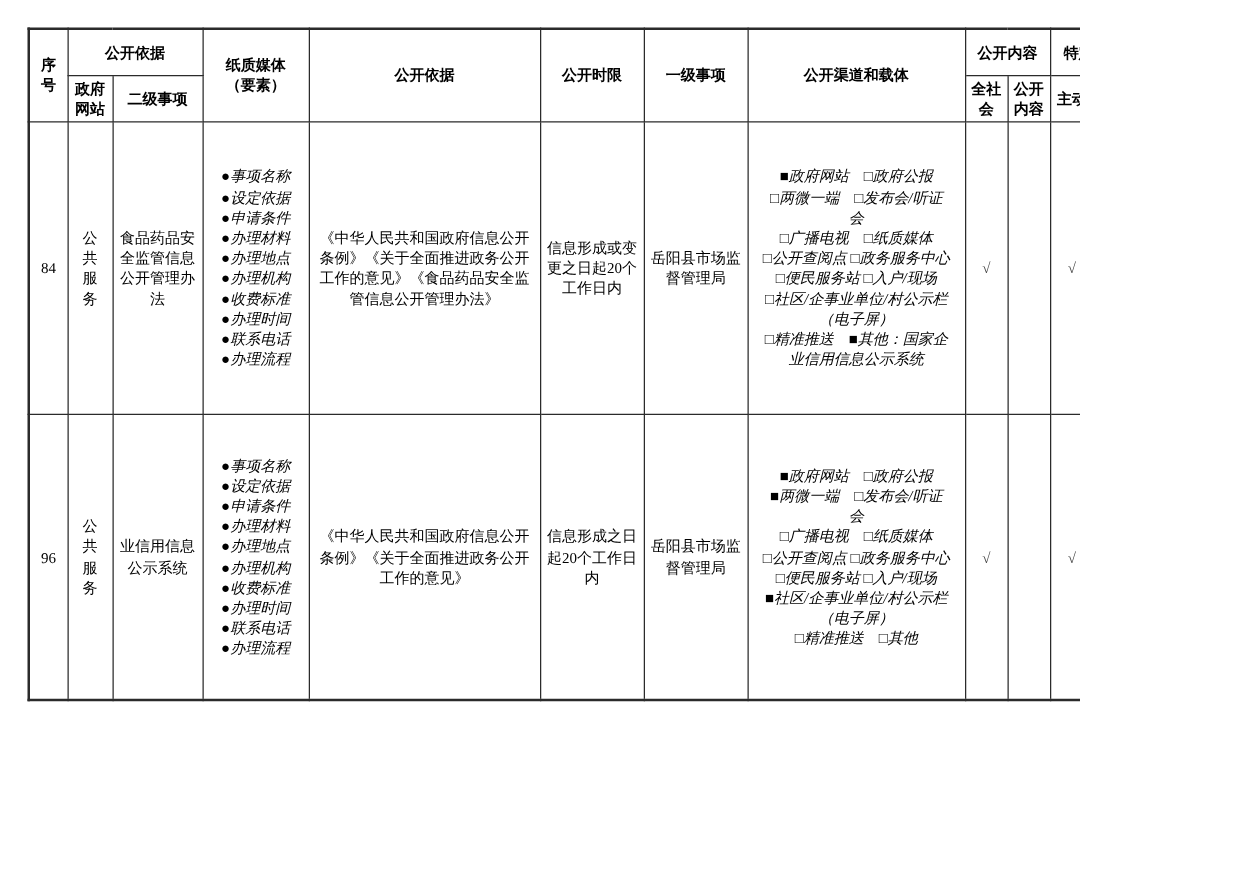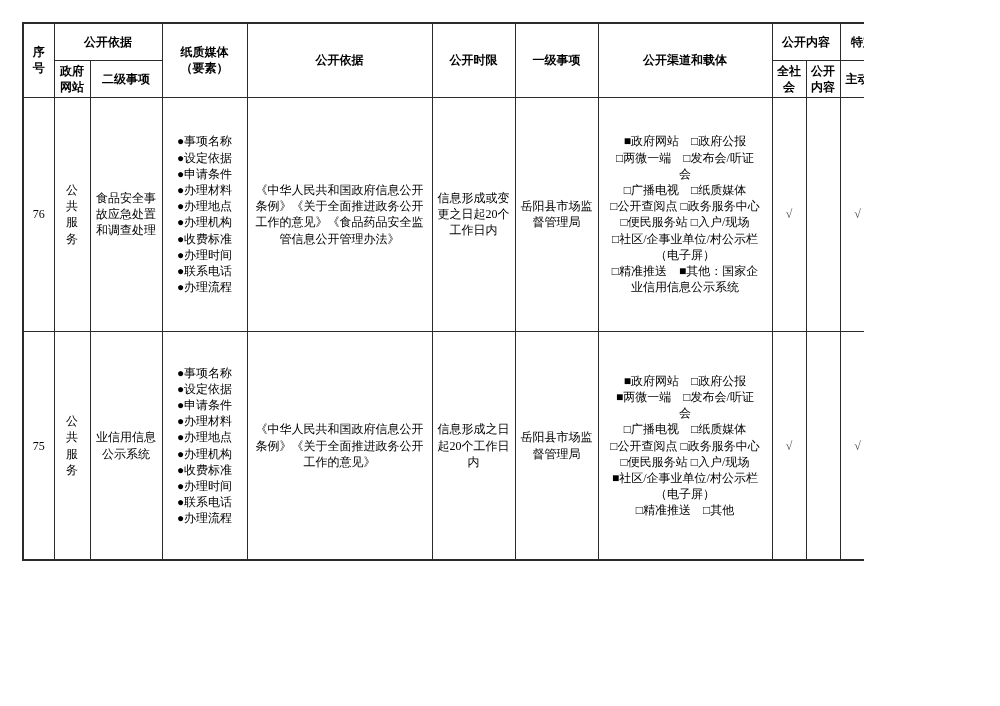--- a/index.html
+++ b/index.html
@@ -42,25 +42,27 @@
     font-weight: bold;
   }
   tr.header-row-1 { height: 37px; }
   tr.header-row-2 { height: 32px; }
   tr.body-row-95 { height: 234px; }
   tr.body-row-96 { height: 229px; }
   td.cell-left {
     text-align: left;
     padding-left: 5px;
     padding-right: 2px;
+    font-style: italic;
   }
   td.cell-content-list .inner {
     display: inline-block;
     text-align: left;
     white-space: pre-line;
+    font-style: italic;
   }
   td.cell-check {
     color: #4a4a4a;
     font-size: 11px;
   }
 </style>
 </head>
 <body>
 
 <div class="page">
@@ -100,26 +102,26 @@
         <th>二级事项</th>
         <th>全社会</th>
         <th>公开内容</th>
         <th>主动</th>
         <th>依申请</th>
         <th>县级</th>
         <th>镇、村级</th>
       </tr>
 
       <tr class="body-row-95">
-        <td>76</td>
+        <td>84</td>
         <td>公
 共
 服
 务</td>
-        <td>食品安全事故应急处置和调查处理</td>
+        <td>食品药品安全监管信息公开管理办法</td>
         <td class="cell-content-list"><span class="inner">●事项名称
 ●设定依据
 ●申请条件
 ●办理材料
 ●办理地点
 ●办理机构
 ●收费标准
 ●办理时间
 ●联系电话
 ●办理流程</span></td>
@@ -138,21 +140,21 @@
 业信用信息公示系统</td>
         <td class="cell-check">√</td>
         <td class="cell-check"></td>
         <td class="cell-check">√</td>
         <td class="cell-check"></td>
         <td class="cell-check">√</td>
         <td class="cell-check"></td>
       </tr>
 
       <tr class="body-row-96">
-        <td>75</td>
+        <td>96</td>
         <td>公
 共
 服
 务</td>
         <td>业信用信息公示系统</td>
         <td class="cell-content-list"><span class="inner">●事项名称
 ●设定依据
 ●申请条件
 ●办理材料
 ●办理地点

